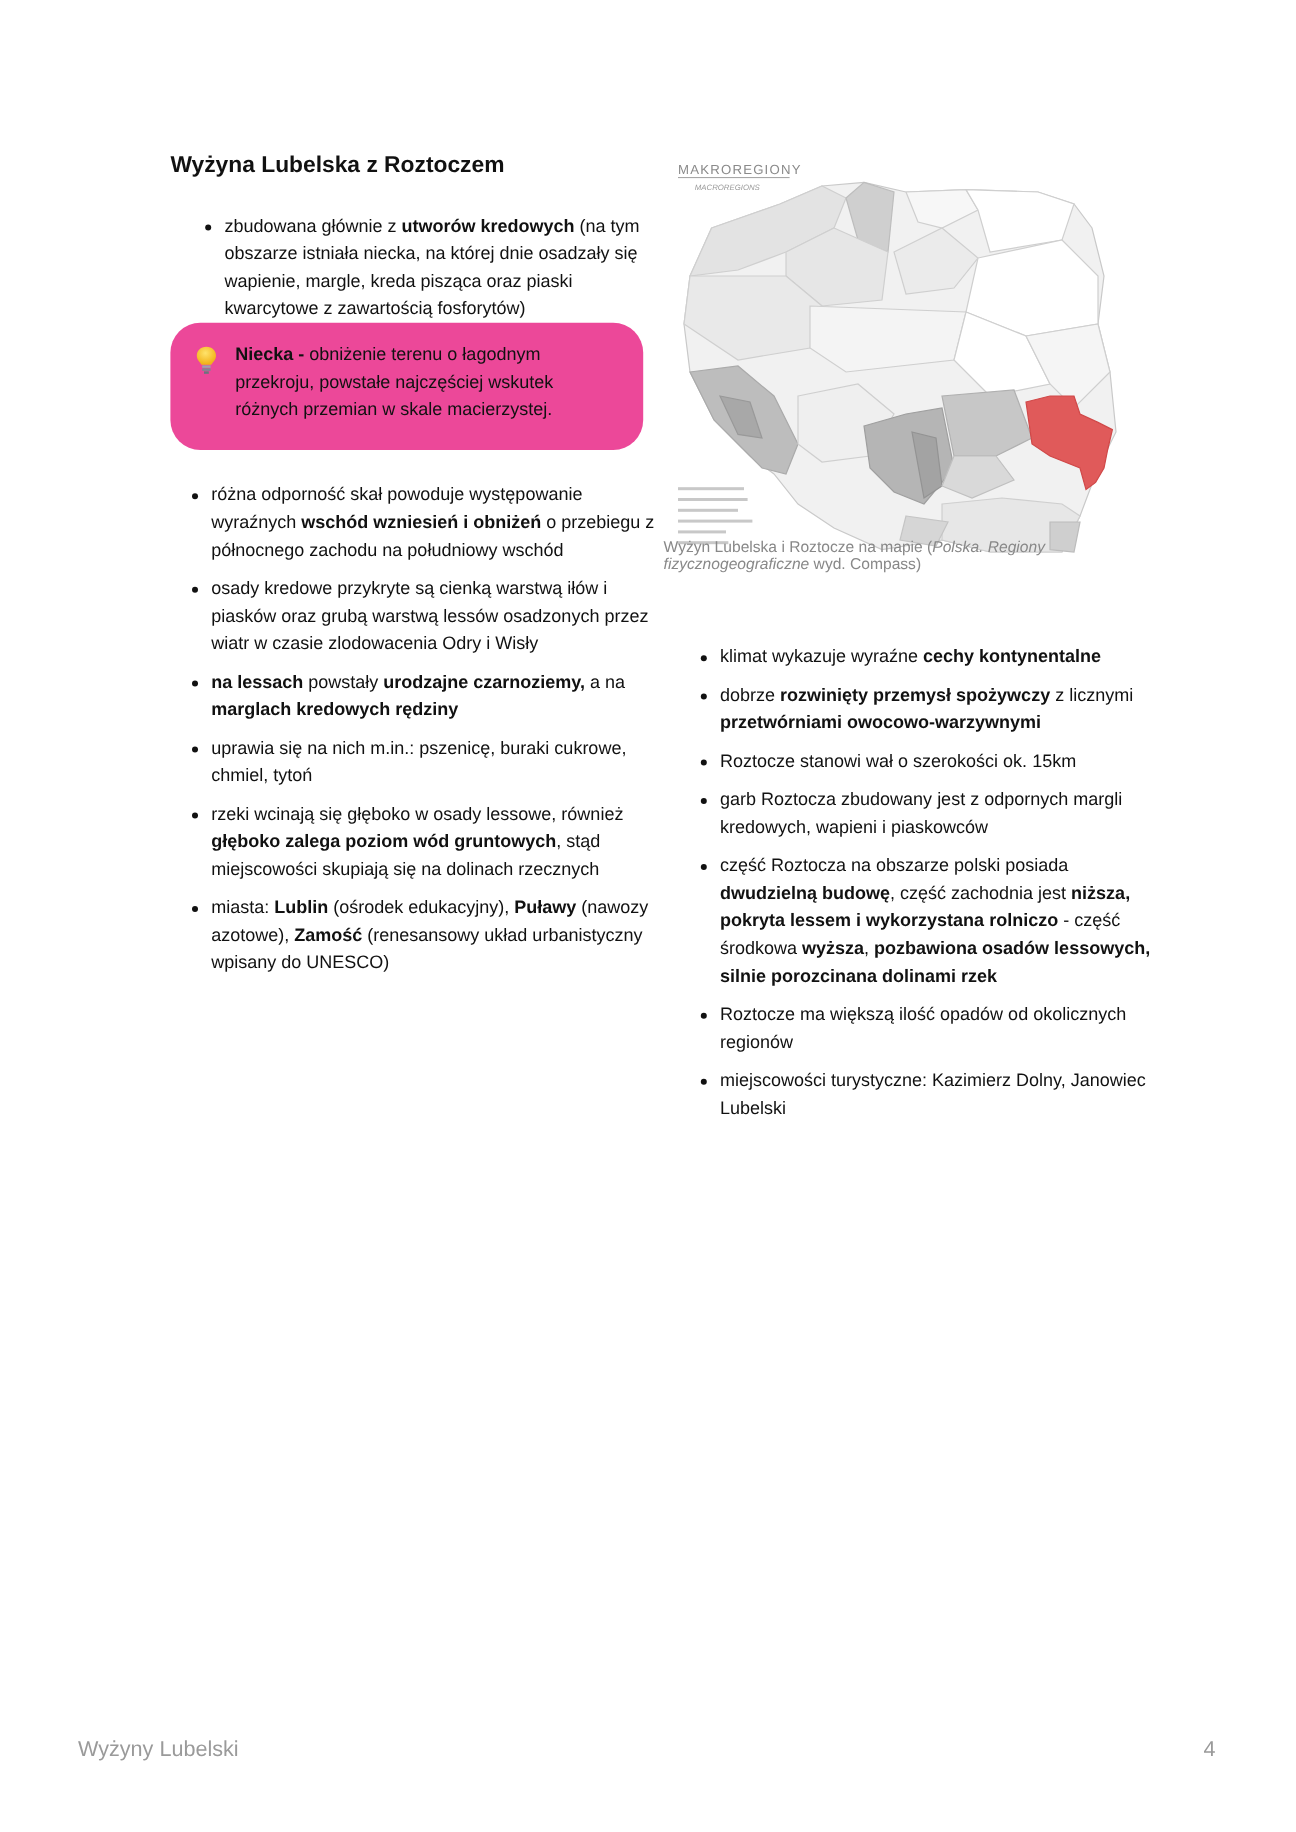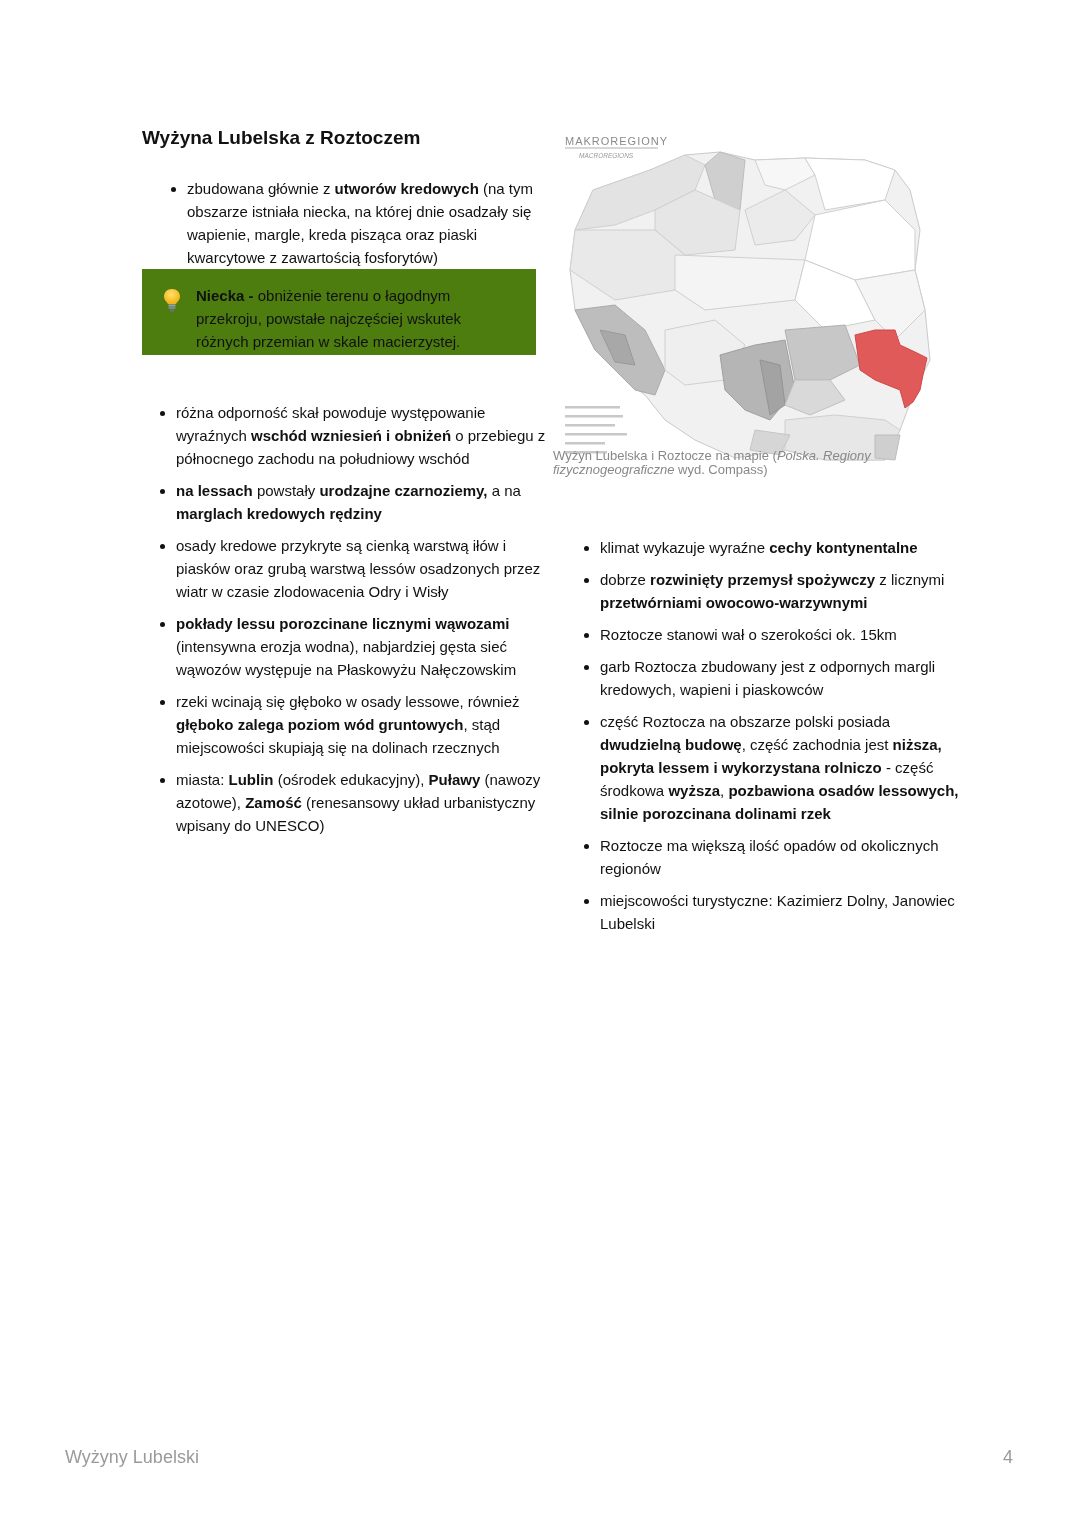--- a/index.html
+++ b/index.html
@@ -18,22 +18,23 @@
   }
   ul.bullets li::before {
     content: ""; position: absolute; left: 0; top: 10px;
     width: 5px; height: 5px; border-radius: 50%; background: #111;
   }
   b { font-weight: bold; }
   i { font-style: italic; }
 
   #intro-list { position: absolute; left: 153px; top: 159px; width: 375px; }
   #callout {
-    position: absolute; left: 142px; top: 269px; width: 394px; height: 86px;
-    background: #4d7c0f;
+    position: absolute; left: 142px; top: 269px; width: 394px; height: 106px;
+    background: #ec4899;
+    border-radius: 25px;
   }
   #callout .bulb { position: absolute; left: 21px; top: 19px; width: 18px; height: 26px; }
   #callout .text {
     position: absolute; left: 54px; top: 15px; width: 320px;
     font-size: 15px; line-height: 23px;
   }
   #left-list { position: absolute; left: 142px; top: 383px; width: 390px; }
   #right-list { position: absolute; left: 566px; top: 518px; width: 390px; }
 
   #map {
@@ -72,23 +73,23 @@
     <rect x="5.5" y="19" width="7" height="2" fill="#7d8791"></rect>
     <rect x="7" y="21.5" width="4" height="2" fill="#6b747d"></rect>
   </svg>
   <div class="text">
     <b>Niecka -</b><span> obniżenie terenu o łagodnym przekroju, powstałe najczęściej wskutek różnych przemian w skale macierzystej.</span>
   </div>
 </div>
 
 <ul class="bullets" id="left-list">
     <li><span>różna odporność skał powoduje występowanie wyraźnych </span><b>wschód wzniesień i obniżeń</b><span> o przebiegu z północnego zachodu na południowy wschód</span></li>
+    <li><span>osady kredowe przykryte są cienką warstwą iłów i piasków oraz grubą warstwą lessów osadzonych przez wiatr w czasie zlodowacenia Odry i Wisły</span></li>
     <li><b>na lessach</b><span> powstały </span><b>urodzajne czarnoziemy,</b><span> a na </span><b>marglach kredowych rędziny</b></li>
-    <li><span>osady kredowe przykryte są cienką warstwą iłów i piasków oraz grubą warstwą lessów osadzonych przez wiatr w czasie zlodowacenia Odry i Wisły</span></li>
-    <li><b>pokłady lessu porozcinane licznymi wąwozami</b><span> (intensywna erozja wodna), nabjardziej gęsta sieć wąwozów występuje na Płaskowyżu Nałęczowskim</span></li>
+    <li><span>uprawia się na nich m.in.: pszenicę, buraki cukrowe, chmiel, tytoń</span></li>
     <li><span>rzeki wcinają się głęboko w osady lessowe, również </span><b>głęboko zalega poziom wód gruntowych</b><span>, stąd miejscowości skupiają się na dolinach rzecznych</span></li>
     <li><span>miasta: </span><b>Lublin</b><span> (ośrodek edukacyjny), </span><b>Puławy</b><span> (nawozy azotowe), </span><b>Zamość</b><span> (renesansowy układ urbanistyczny wpisany do UNESCO)</span></li>
   </ul>
 
 <div id="map">
   <svg width="390" height="340" viewBox="0 0 390 340">
     <text x="10" y="15" font-family="Liberation Sans, sans-serif" font-size="11" fill="#8a8a8a" letter-spacing="1">MAKROREGIONY</text>
     <line x1="10" y1="18" x2="103" y2="18" stroke="#9a9a9a" stroke-width="0.8"></line>
     <text x="24" y="28" font-family="Liberation Sans, sans-serif" font-size="6.5" font-style="italic" fill="#9a9a9a">MACROREGIONS</text>
 

